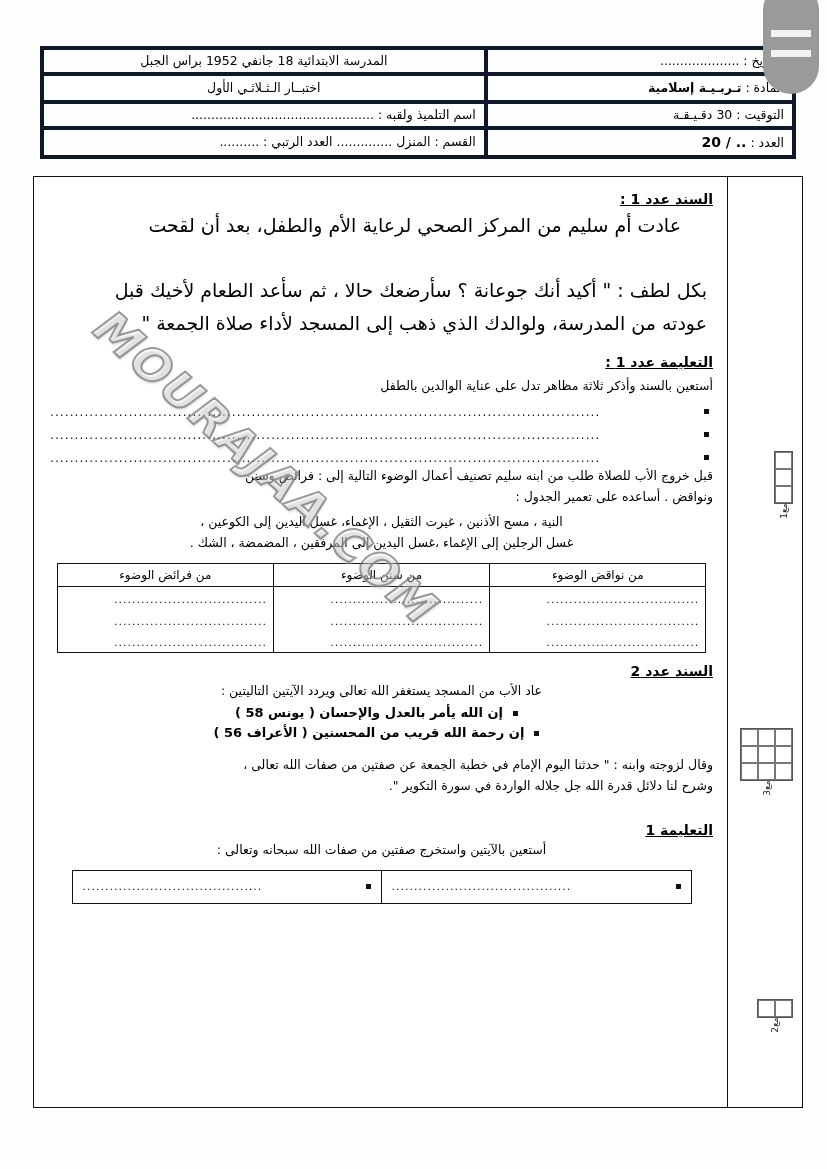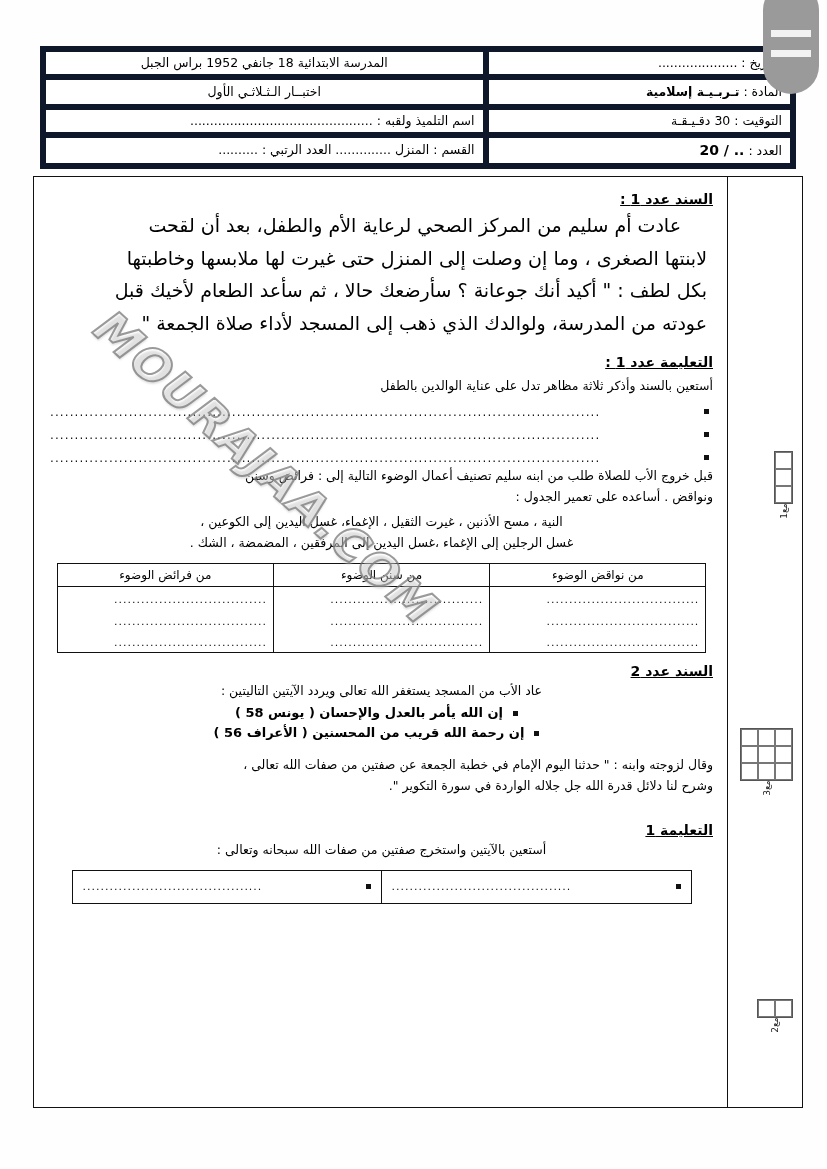--- a/index.html
+++ b/index.html
@@ -44,21 +44,21 @@
   #header {
     position: absolute;
     top: 46px; left: 40px;
     width: 756px;
     border: 1px solid #111;
     border-collapse: collapse;
     z-index: 20;
     background: #fff;
   }
   #header td {
-    border: 6px solid #0f172a;
+    border: 4px solid #0f172a;
     padding: 2px 8px;
     font-size: 12.5px;
     line-height: 1.45;
     vertical-align: middle;
     white-space: nowrap;
   }
   .h-right { width: 59%; text-align: center; }
   .h-left  { width: 41%; text-align: right; }
   .school-line { font-size: 12.5px; letter-spacing: .2px; }
   .exam-title {
@@ -348,21 +348,21 @@
         <div></div>
       </div>
       <div class="tag">مع2</div>
     </div>
 
     <div id="content">
 
       <div class="sec-title u">السند عدد 1 :</div>
       <div class="passage">
         <span class="ind"></span><span>عادت أم سليم من المركز الصحي لرعاية الأم والطفل، بعد أن لقحت</span><br>
-        <span>لابنتها الصغرى ، وما إن وصلت إلى المنزل حتى غيرت لها ملابسها وخاطبتها</span><br>
+        <br>
         <span>بكل لطف : " أكيد أنك جوعانة ؟ سأرضعك حالا ، ثم سأعد الطعام لأخيك قبل</span><br>
         <span>عودته من المدرسة، ولوالدك الذي ذهب إلى المسجد لأداء صلاة الجمعة "</span>
       </div>
 
       <div class="sec-title u" style="margin-top:14px">التعليمة عدد 1 :</div>
       <div class="instr" style="margin-top:6px">أستعين بالسند وأذكر ثلاثة مظاهر تدل على عناية الوالدين بالطفل</div>
 
       <div class="ansrow">
         <span class="sq"></span>
         <span class="dotline">................................................................................................................</span>

